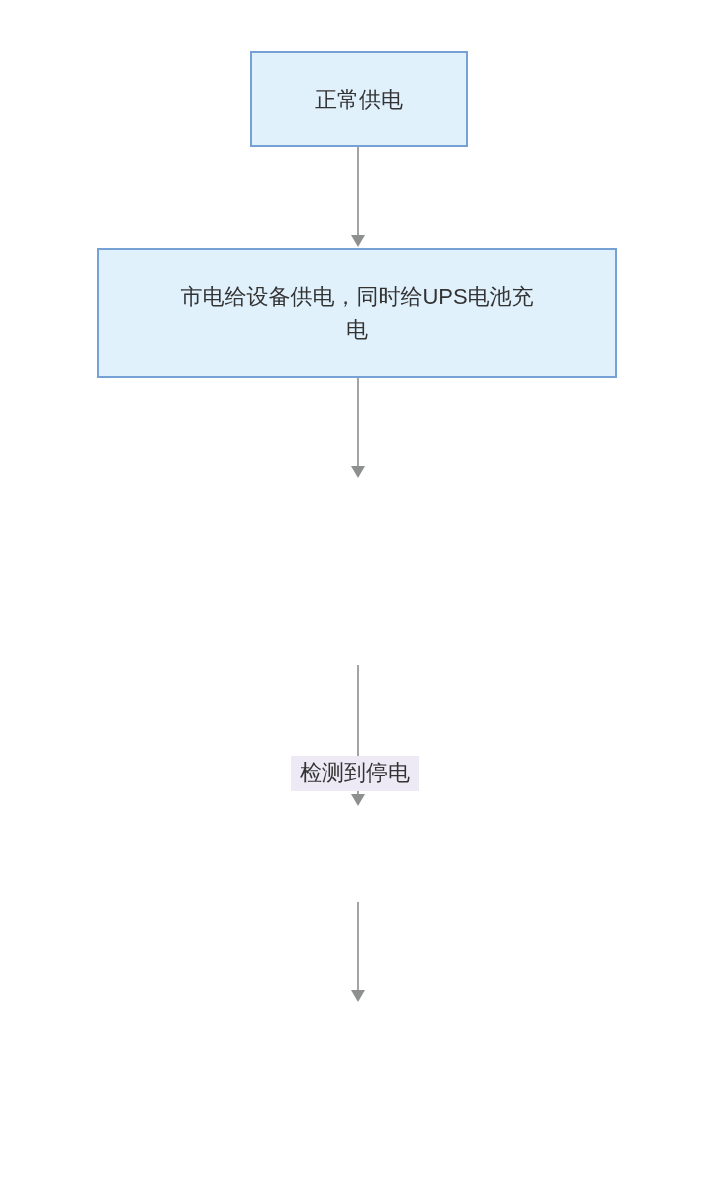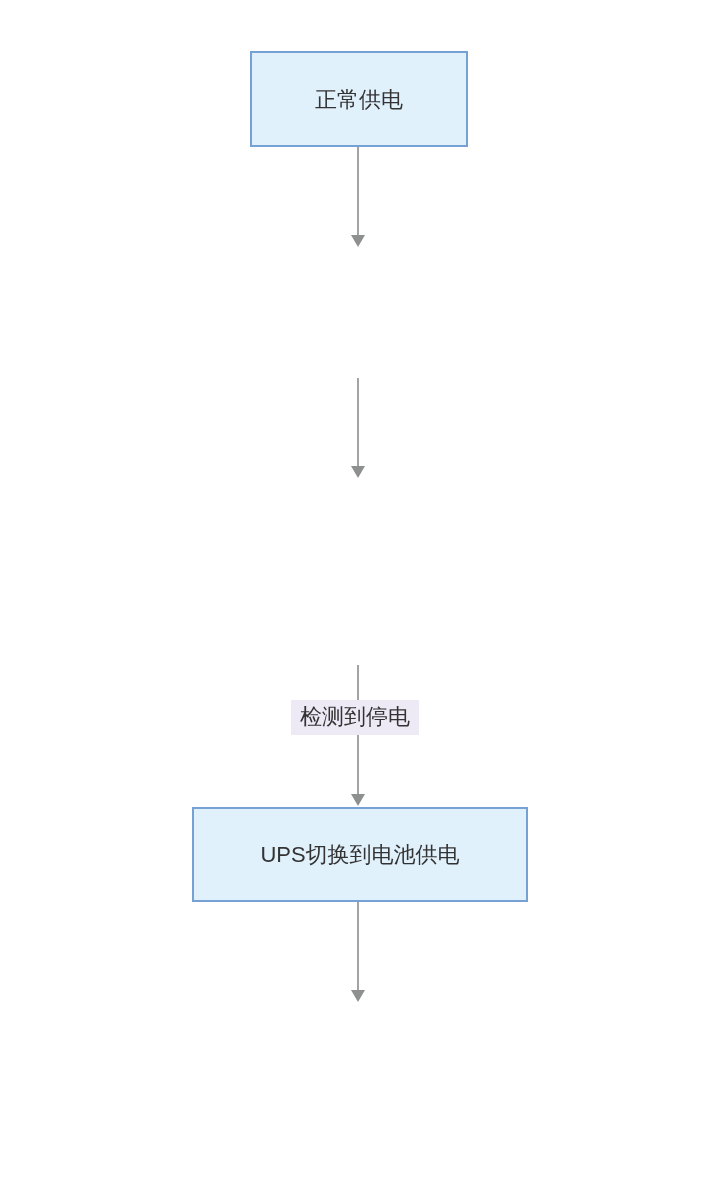--- a/index.html
+++ b/index.html
@@ -76,30 +76,30 @@
 
 <div class="canvas">
 
   <div class="node rect-node" style="left:250px; top:51px; width:218px; height:96px;">
     <span class="node-label">正常供电</span>
   </div>
 
   <div class="edge-line" style="left:357px; top:147px; height:89px;"></div>
   <div class="arrow-head" style="left:351px; top:235px;"></div>
 
+  <div class="node rect-node" style="left:97px; top:248px; width:520px; height:130px;">
+    <span class="node-label" style="max-width:365px;">市电给设备供电，同时给UPS电池充电</span>
+  </div>
 
   <div class="edge-line" style="left:357px; top:378px; height:89px;"></div>
   <div class="arrow-head" style="left:351px; top:466px;"></div>
 
 
   <div class="edge-line" style="left:357px; top:665px; height:130px;"></div>
   <div class="arrow-head" style="left:351px; top:794px;"></div>
-  <div class="edge-label" style="left:355px; top:700px;text-align:right;">检测到停电</div>
+  <div class="edge-label" style="left:355px; top:756px;text-align:right;">检测到停电</div>
 
-  <div class="node rect-node" style="left:192px; top:807px; width:336px; height:95px;">
-    <span class="node-label">UPS切换到电池供电</span>
-  </div>
 
   <div class="edge-line" style="left:357px; top:902px; height:89px;"></div>
   <div class="arrow-head" style="left:351px; top:990px;"></div>
 
 
 </div>
 
 </body></html>

